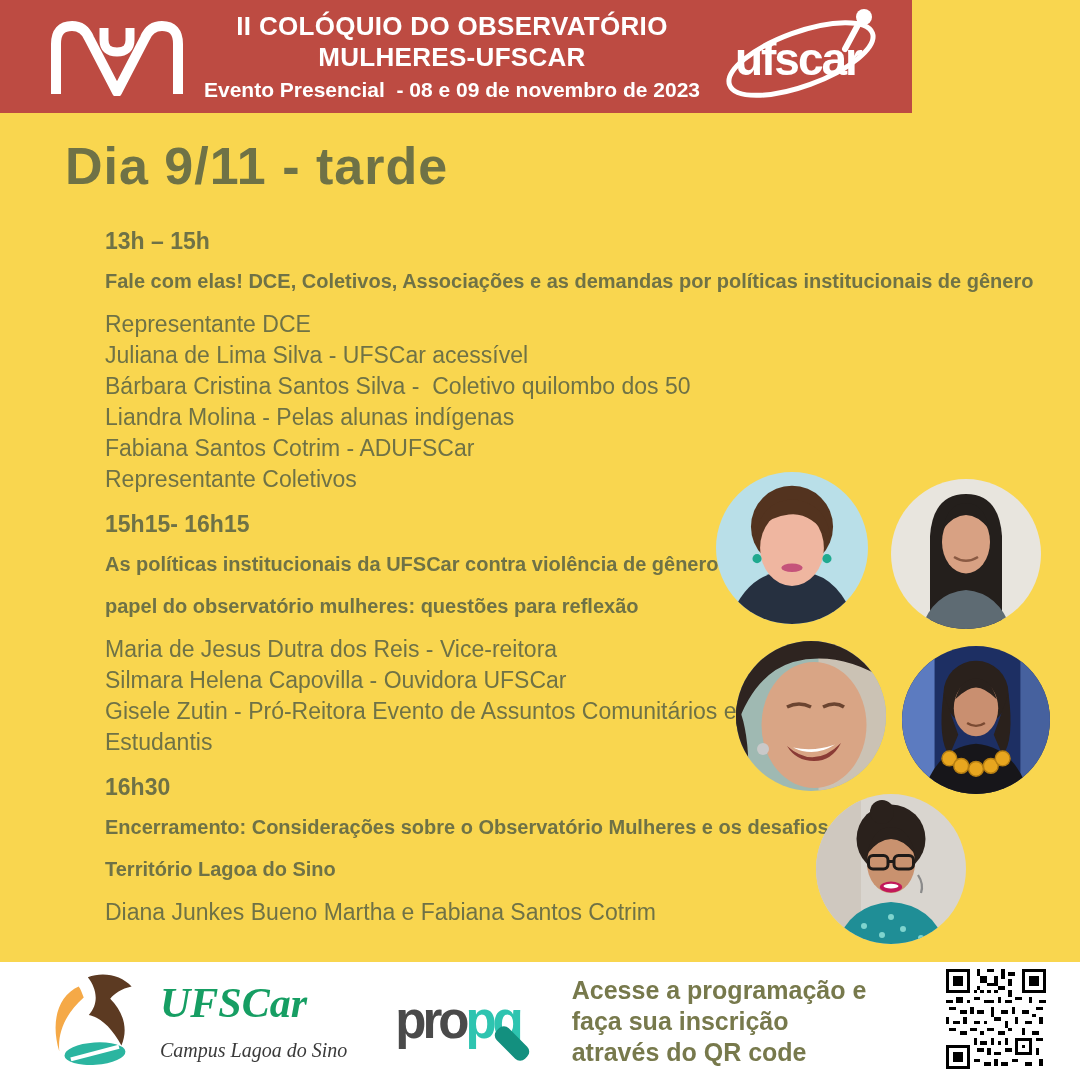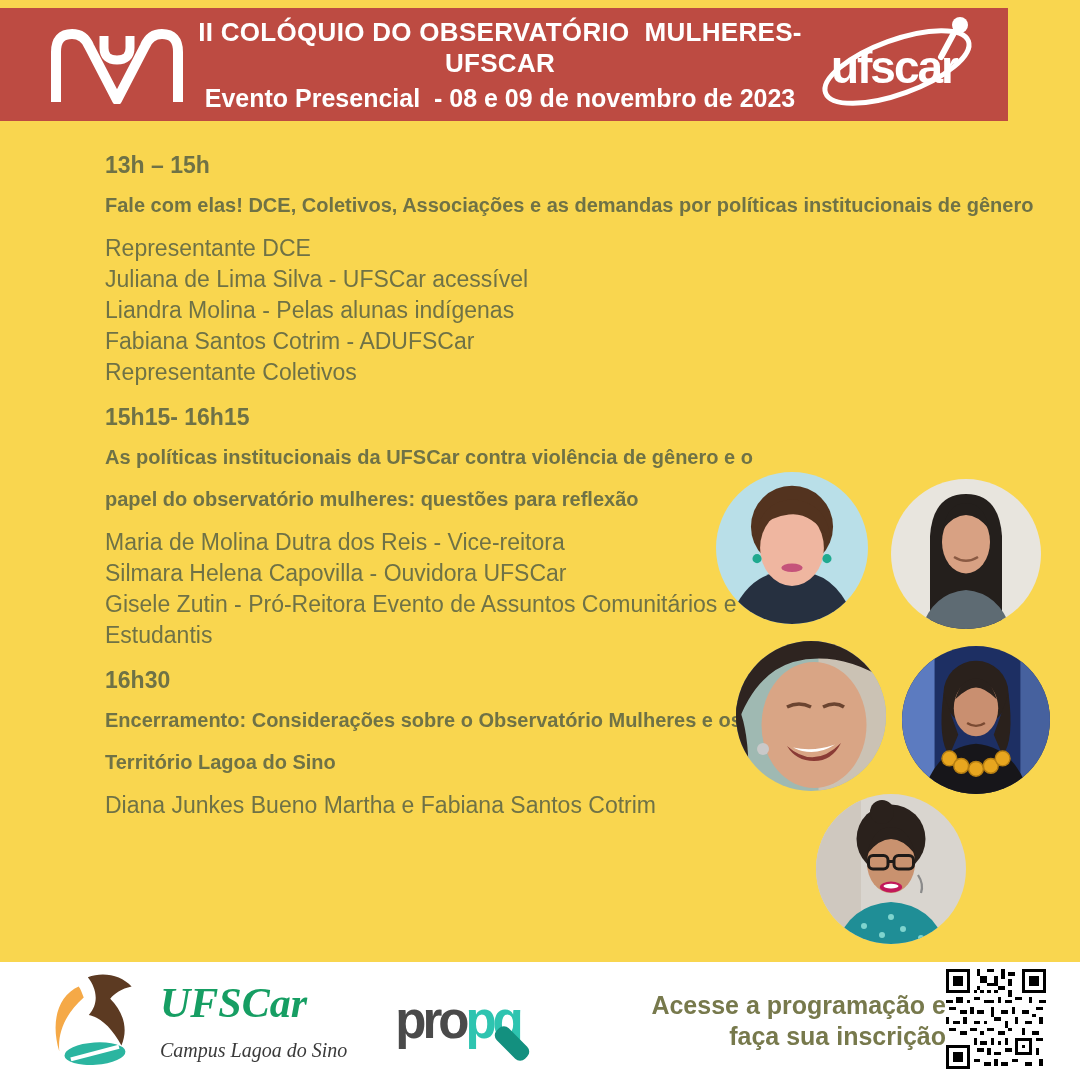--- a/index.html
+++ b/index.html
@@ -2,27 +2,27 @@
 <html><head>
 <meta charset="utf-8">
 <style>
   html,body { margin:0; padding:0; background:#888; }
   .poster {
     position:relative; width:1080px; height:1080px; overflow:hidden;
     background:#F9D64F; font-family:"Liberation Sans", sans-serif;
   }
   
   .header {
-    position:absolute; top:8px; left:0; width:1008px; height:113px;
+    position:absolute; top:0; left:0; width:912px; height:113px;
     background:#BD4B42; display:flex; align-items:center;
   }
   .logo-m { margin-left:42px; flex:0 0 auto; }
   .header-titles { flex:1 1 auto; text-align:center; color:#fff; font-weight:bold; }
   .ht1 { font-size:26px; letter-spacing:.3px; white-space:pre-wrap; }
-  .ht2 { font-size:25px; margin-top:5px; white-space:pre-wrap; }
+  .ht2 { font-size:21px; margin-top:5px; white-space:pre-wrap; }
   .header-ufscar { flex:0 0 auto; margin-right:22px; }
 
   
   .main {
     position:absolute; top:113px; left:0; width:1080px; height:849px;
     box-sizing:border-box; padding:23px 0 0 65px; color:#6F7246;
   }
   .heading { font-size:52px; font-weight:bold; letter-spacing:1px; margin:0 0 32px 0; }
   .session { margin-top:16px;margin-left:40px; }
   .time { font-size:23px; font-weight:bold; margin-bottom:5px; }
@@ -50,21 +50,21 @@
   .ufscar-block { margin-left:6px; flex:0 0 auto; font-family:"Liberation Serif", serif; }
   .ufscar-word { color:#169E63; font-size:42px; font-weight:bold; font-style:italic; line-height:44px; }
   .campus { color:#3A3A3A; font-size:20px; font-style:italic; margin-top:14px; }
   .propq { margin-left:48px; flex:0 0 auto; position:relative; font-weight:bold; font-size:51px; letter-spacing:-4px; line-height:74px; }
   .propq .pro { color:#4A4A4A; }
   .propq .pq { color:#2EC4B0; }
   .propq .handle {
     position:absolute; right:-12px; bottom:6px; width:40px; height:17px;
     background:#13907F; border-radius:7px; transform:rotate(45deg);
   }
-  .qr-text { margin-left:52px; flex:1 1 auto; text-align:right; color:#77794C; font-size:25px; line-height:31px; font-weight:bold; }
+  .qr-text { margin-left:52px; flex:1 1 auto; text-align:left; color:#77794C; font-size:25px; line-height:31px; font-weight:bold; }
   .qr { margin-right:34px; flex:0 0 auto; }
 </style>
 </head>
 <body>
 
 <div class="poster">
 
   <div class="header">
     <div class="logo-m">
       <svg width="150" height="82" viewBox="0 0 150 82">
@@ -80,38 +80,40 @@
       <svg width="178" height="108" viewBox="0 0 178 108">
         <ellipse cx="89" cy="58" rx="76" ry="27" fill="none" stroke="#ffffff" stroke-width="5" transform="rotate(-20 89 58)"></ellipse>
         <text x="86" y="74" text-anchor="middle" fill="#ffffff" font-family="Liberation Sans, sans-serif" font-size="46" font-weight="bold" letter-spacing="-2">ufscar</text>
         <circle cx="152" cy="16" r="8" fill="#ffffff"></circle>
         <path d="M147 22 L133 48" stroke="#ffffff" stroke-width="6" stroke-linecap="round"></path>
       </svg>
     </div>
   </div>
 
   <div class="main">
+    <div class="heading">Dia 9/11 - tarde</div>
 
     <div class="session s1">
       <div class="time">13h – 15h</div>
       <div class="title">Fale com elas! DCE, Coletivos, Associações e as demandas por políticas institucionais de gênero</div>
       <div class="people">
         <div>Representante DCE</div>
         <div>Juliana de Lima Silva - UFSCar acessível</div>
+        <div>Bárbara Cristina Santos Silva -  Coletivo quilombo dos 50</div>
         <div>Liandra Molina - Pelas alunas indígenas</div>
         <div>Fabiana Santos Cotrim - ADUFSCar</div>
         <div>Representante Coletivos</div>
       </div>
     </div>
 
     <div class="session s2">
       <div class="time">15h15- 16h15</div>
       <div class="title">As políticas institucionais da UFSCar contra violência de gênero e o papel do observatório mulheres: questões para reflexão</div>
       <div class="people">
-        <div>Maria de Molina Dutra dos Reis - Vice-reitora</div>
+        <div>Maria de Jesus Dutra dos Reis - Vice-reitora</div>
         <div>Silmara Helena Capovilla - Ouvidora UFSCar</div>
         <div>Gisele Zutin - Pró-Reitora Evento de Assuntos Comunitários e Estudantis</div>
       </div>
     </div>
 
     <div class="session s3">
       <div class="time">16h30</div>
       <div class="title">Encerramento: Considerações sobre o Observatório Mulheres e os desafios ao Território Lagoa do Sino</div>
       <div class="people">
         <div>Diana Junkes Bueno Martha e Fabiana Santos Cotrim</div>
@@ -253,20 +255,21 @@
       <div class="ufscar-word">UFSCar</div>
       <div class="campus">Campus Lagoa do Sino</div>
     </div>
     <div class="propq">
       <span class="pro">pro</span><span class="pq">pq</span>
       <span class="handle"></span>
     </div>
     <div class="qr-text">
       <div>Acesse a programação e</div>
       <div>faça sua inscrição</div>
+      <div>através do QR code</div>
     </div>
     <div class="qr">
       <svg width="100" height="100" viewBox="0 0 29 29" shape-rendering="crispEdges">
         <rect width="29" height="29" fill="#ffffff"></rect>
         <g fill="#000000">
           <path d="M0 0h7v7h-7z M1 1h5v5h-5z" fill-rule="evenodd"></path>
           <path d="M22 0h7v7h-7z M23 1h5v5h-5z" fill-rule="evenodd"></path>
           <path d="M0 22h7v7h-7z M1 23h5v5h-5z" fill-rule="evenodd"></path>
           <rect x="2" y="2" width="3" height="3"></rect>
           <rect x="24" y="2" width="3" height="3"></rect>

